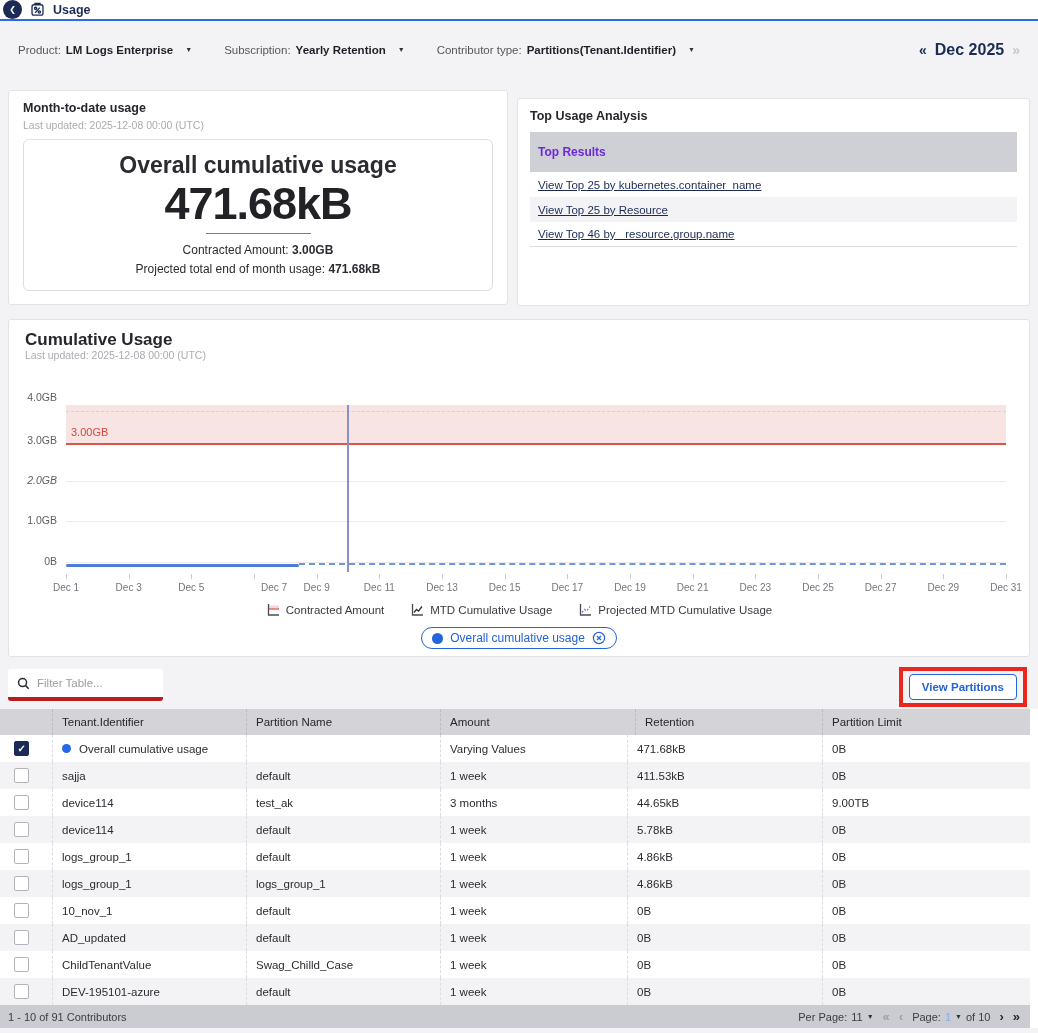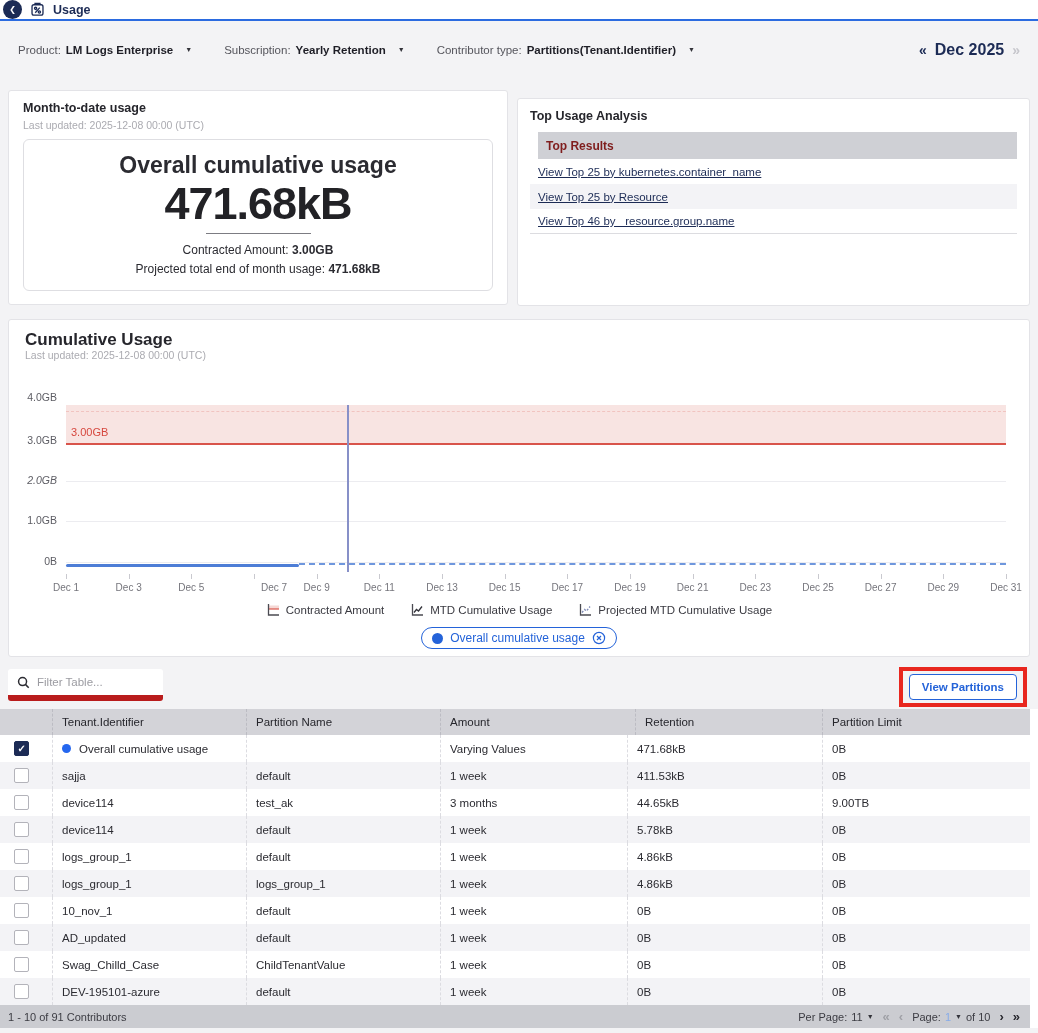--- a/index.html
+++ b/index.html
@@ -31,21 +31,21 @@
   .card-title { font-size:12.5px; font-weight:bold; color:#26262c; }
   .card-updated { font-size:10.5px; color:#ababb1; margin-top:4px; }
 
   .metric-box { margin-top:8px; border:1px solid #dedee2; border-radius:6px; height:152px; display:flex; flex-direction:column; align-items:center; justify-content:center; }
   .metric-title { font-size:23px; font-weight:bold; color:#2b2b31; }
   .metric-value { font-size:45px; font-weight:bold; color:#222226; line-height:1.1; letter-spacing:-1px; }
   .metric-divider { width:105px; border-top:1px solid #7c7c82; margin:5px 0 7px 0; }
   .metric-line { font-size:12px; color:#2b2b31; line-height:1.55; }
   .metric-line b { font-weight:bold; }
 
-  .tua-head { margin-top:9px; background:#cfd0d5; height:27px; display:flex; align-items:center; padding-left:8px; font-size:12px; font-weight:bold; color:#7f1d1d;margin-left:8px; }
+  .tua-head { margin-top:9px; background:#cfd0d5; height:40px; display:flex; align-items:center; padding-left:8px; font-size:12px; font-weight:bold; color:#6d28d9; }
   .tu-row { height:25px; display:flex; align-items:center; padding-left:8px; background:#fff; }
   .tu-row.alt { background:#f3f3f6; }
   .tu-row:last-child { border-bottom:1px solid #dcdce0; }
   .tu-link { font-size:11.5px; color:#1c2b55; text-decoration:underline; }
 
   
   .chart-card { margin:13px 8px 0 8px; height:338px; position:relative; }
   .c-title { position:absolute; top:10px; left:16px; font-size:17px; font-weight:bold; color:#26262c; }
   .c-updated { position:absolute; top:29px; left:16px; font-size:10.5px; color:#ababb1; }
   .y-axis { position:absolute; inset:0; pointer-events:none; }
@@ -65,21 +65,21 @@
   .legend { position:absolute; top:283px; left:0; right:0; display:flex; justify-content:center; gap:26px; }
   .leg-item { display:flex; align-items:center; gap:6px; font-size:11.5px; color:#3a3a41; }
   .pill-row { position:absolute; top:307px; left:0; right:0; display:flex; justify-content:center; }
   .pill { display:flex; align-items:center; gap:7px; border:1.5px solid #2463d9; border-radius:13px; padding:3px 10px; background:#fff; }
   .pill-dot { width:11px; height:11px; border-radius:50%; background:#2463d9; }
   .pill-label { font-size:12px; color:#2463d9; font-weight:500; }
   .pill-close { display:flex; cursor:pointer; }
 
   
   .controls { position:relative; height:52px; margin:0 8px; }
-  .filter-box { position:absolute; left:0; top:12px; width:155px; height:32px; background:#fff; border-bottom:6px solid #b91c1c; border-radius:3px; display:flex; align-items:center; gap:7px; padding:0 9px; }
+  .filter-box { position:absolute; left:0; top:12px; width:155px; height:32px; background:#fff; border-bottom:4px solid #b91c1c; border-radius:3px; display:flex; align-items:center; gap:7px; padding:0 9px; }
   .filter-box input { flex:1; min-width:0; border:none; outline:none; background:transparent; font-size:11.5px; color:#2b2b31; font-family:"Liberation Sans", sans-serif; }
   .filter-box input::placeholder { color:#9b9ba1; }
   .red-annotation { position:absolute; right:3px; top:10px; border:4px solid #e8271f; padding:3px 6px; }
   .view-partitions { background:#fff; border:1px solid #2463d9; color:#2463d9; border-radius:4px; font-size:11.5px; font-weight:bold; padding:6px 12px; font-family:"Liberation Sans", sans-serif; cursor:pointer; }
 
   
   .bottom-wrap { background:#fff; min-height:307px; }
   .dtable { width:1030px; }
   .thead { display:flex; background:#d3d3d8; height:26px; align-items:center; }
   .th { font-size:11.5px; color:#26262c; padding-left:9px; height:100%; display:flex; align-items:center; }
@@ -395,24 +395,24 @@
             </div>
             <div class="td c2">default</div>
             <div class="td c3">1 week</div>
             <div class="td c4">0B</div>
             <div class="td c5">0B</div>
           </div>
           <div class="tr">
             <div class="td c0">
               <span class="cb"></span>
             </div>
+            <div class="td c1">
+              <span>ChildTenantValue</span>
+            </div>
             <div class="td c2">Swag_Chilld_Case</div>
-            <div class="td c1">
-              <span>ChildTenantValue</span>
-            </div>
             <div class="td c3">1 week</div>
             <div class="td c4">0B</div>
             <div class="td c5">0B</div>
           </div>
           <div class="tr alt">
             <div class="td c0">
               <span class="cb"></span>
             </div>
             <div class="td c1">
               <span>DEV-195101-azure</span>

